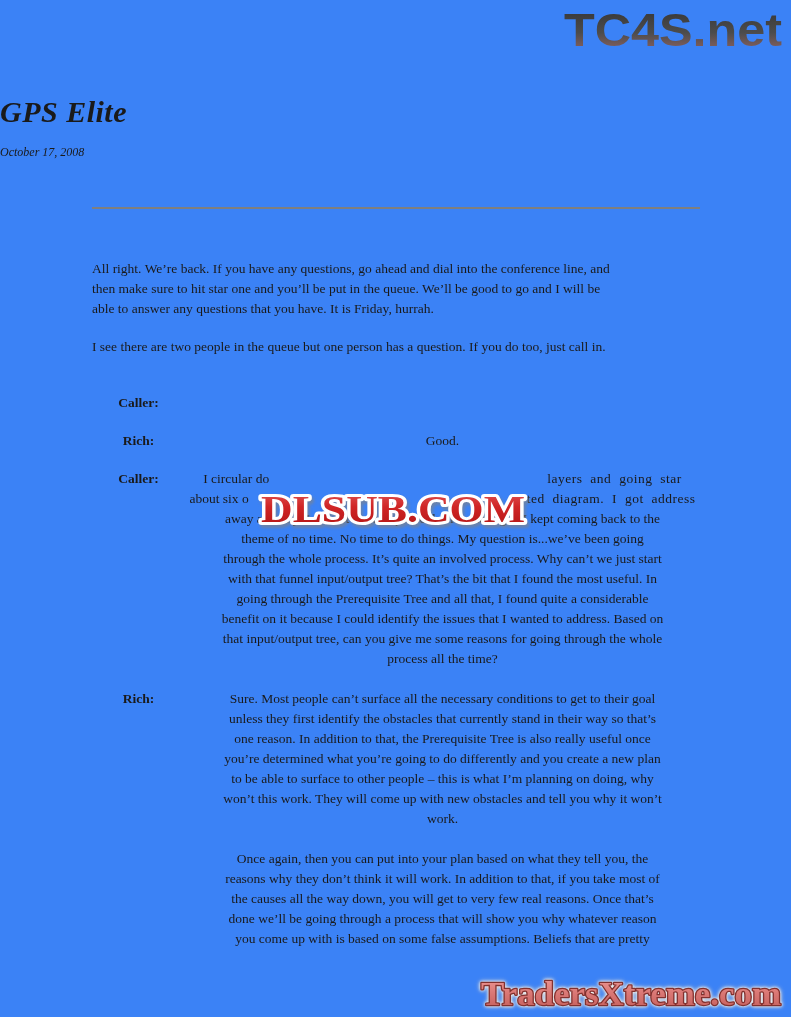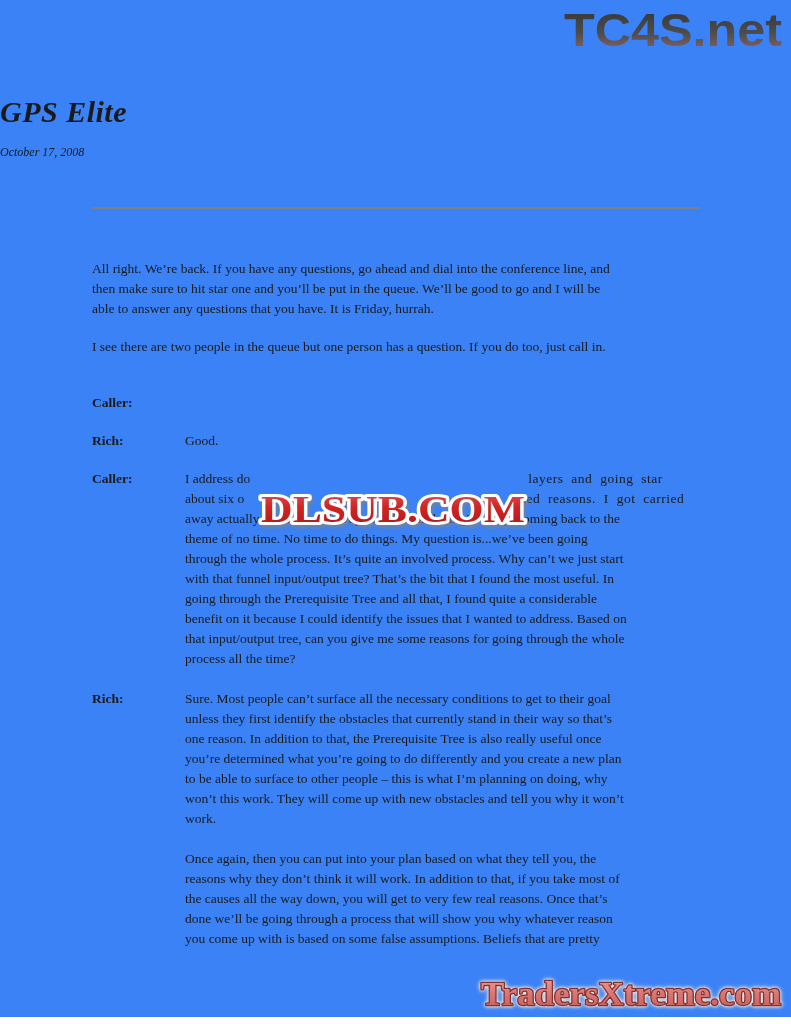--- a/index.html
+++ b/index.html
@@ -21,21 +21,21 @@
   .doc-subtitle { margin:13px 0 0 0; font-size:24px; font-weight:bold; }
   .doc-date { margin:16px 0 0 0; font-size:12px; }
 
   .rule { margin:47px 91px 0 92px; border:0; border-top:2px solid #7f7f7f; height:0; }
 
   
   .content { margin:50px 91px 0 92px; font-size:13.5px; line-height:20px; }
   .para { margin:0 0 18px 0; white-space:pre-line; }
   .para.intro2 { margin-bottom:36px; }
 
-  .turn { display:grid; grid-template-columns:93px 1fr; margin-bottom:18px; }
+  .turn { display:grid; grid-template-columns:93px 1fr; margin-bottom:18px;text-align:center; }
   .turn.gap-lg { margin-bottom:20px; }
   .speaker { font-weight:bold; }
   .turn-text { white-space:pre-line; }
 
   .frag-line { white-space:nowrap; }
   .wm-gap { display:inline-block; width:278px; }
   .justish { word-spacing:4px; letter-spacing:0.5px; }
 
   
   .dlsub { position:absolute; left:251px; top:485px; width:284px; height:48px;
@@ -81,22 +81,22 @@
     </div>
 
     <div class="turn">
       <div class="speaker">Rich:</div>
       <div class="turn-text">Good.</div>
     </div>
 
     <div class="turn gap-lg">
       <div class="speaker">Caller:</div>
       <div>
-        <div class="frag-line"><span>I address do</span><span class="wm-gap"></span><span class="justish">layers and going star</span></div>
-        <div class="frag-line"><span>about six o</span><span class="wm-gap"></span><span class="justish">ted reasons. I got carried</span></div>
+        <div class="frag-line"><span>I circular do</span><span class="wm-gap"></span><span class="justish">layers and going star</span></div>
+        <div class="frag-line"><span>about six o</span><span class="wm-gap"></span><span class="justish">ted diagram. I got address</span></div>
         <div class="turn-text">away actually. I almost ended up circular for the logic. I kept coming back to the
 theme of no time. No time to do things. My question is...we’ve been going
 through the whole process. It’s quite an involved process. Why can’t we just start
 with that funnel input/output tree? That’s the bit that I found the most useful. In
 going through the Prerequisite Tree and all that, I found quite a considerable
 benefit on it because I could identify the issues that I wanted to address. Based on
 that input/output tree, can you give me some reasons for going through the whole
 process all the time?</div>
       </div>
     </div>

